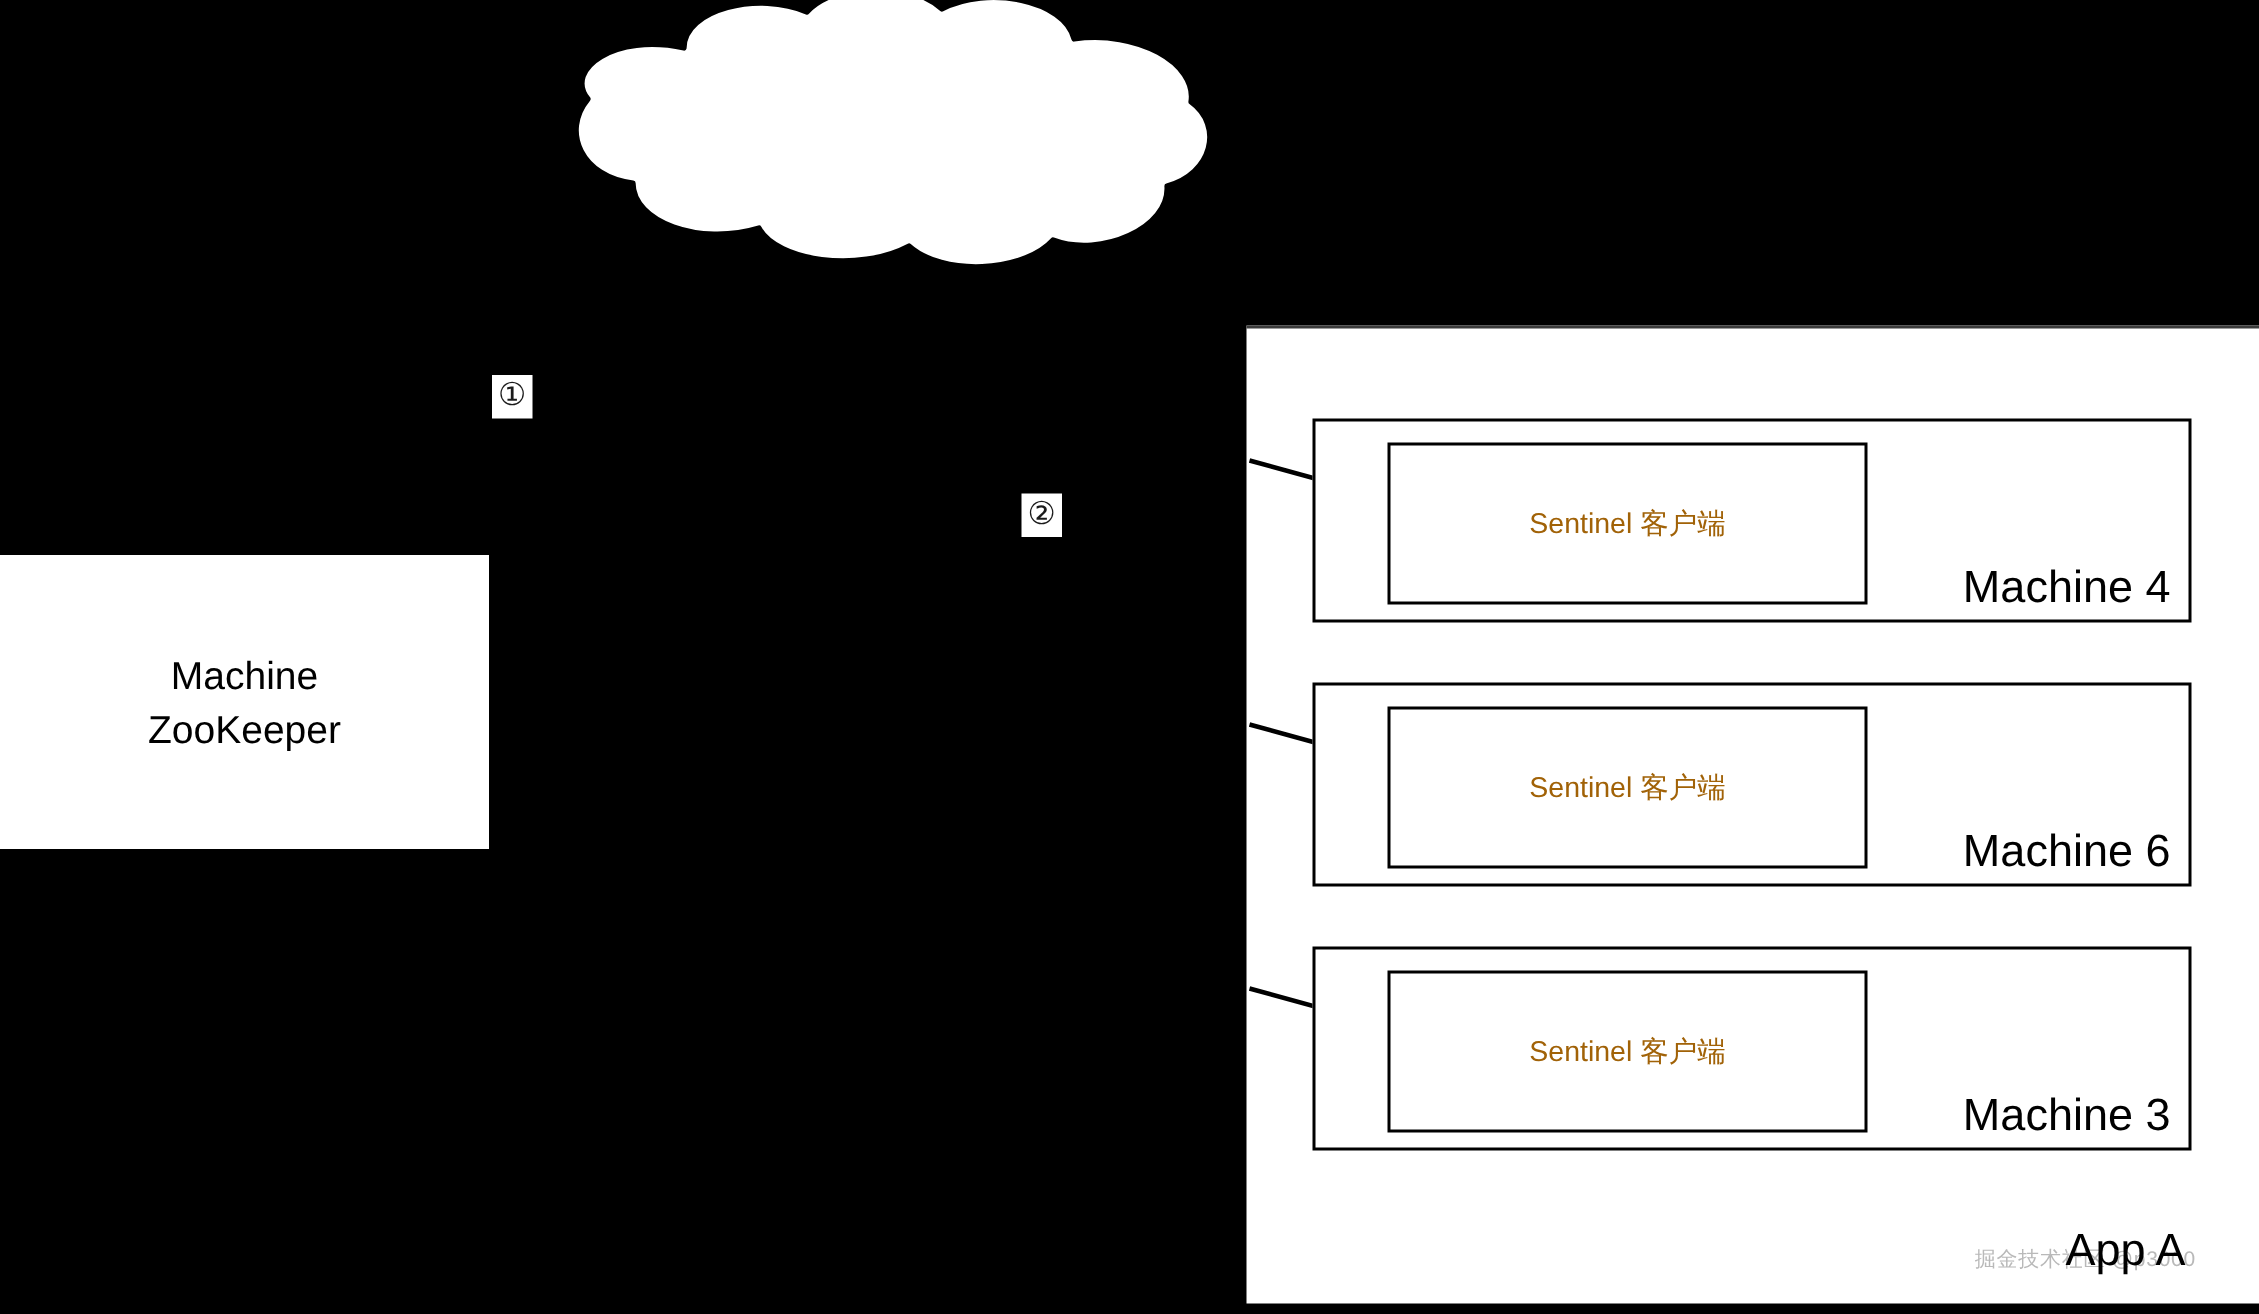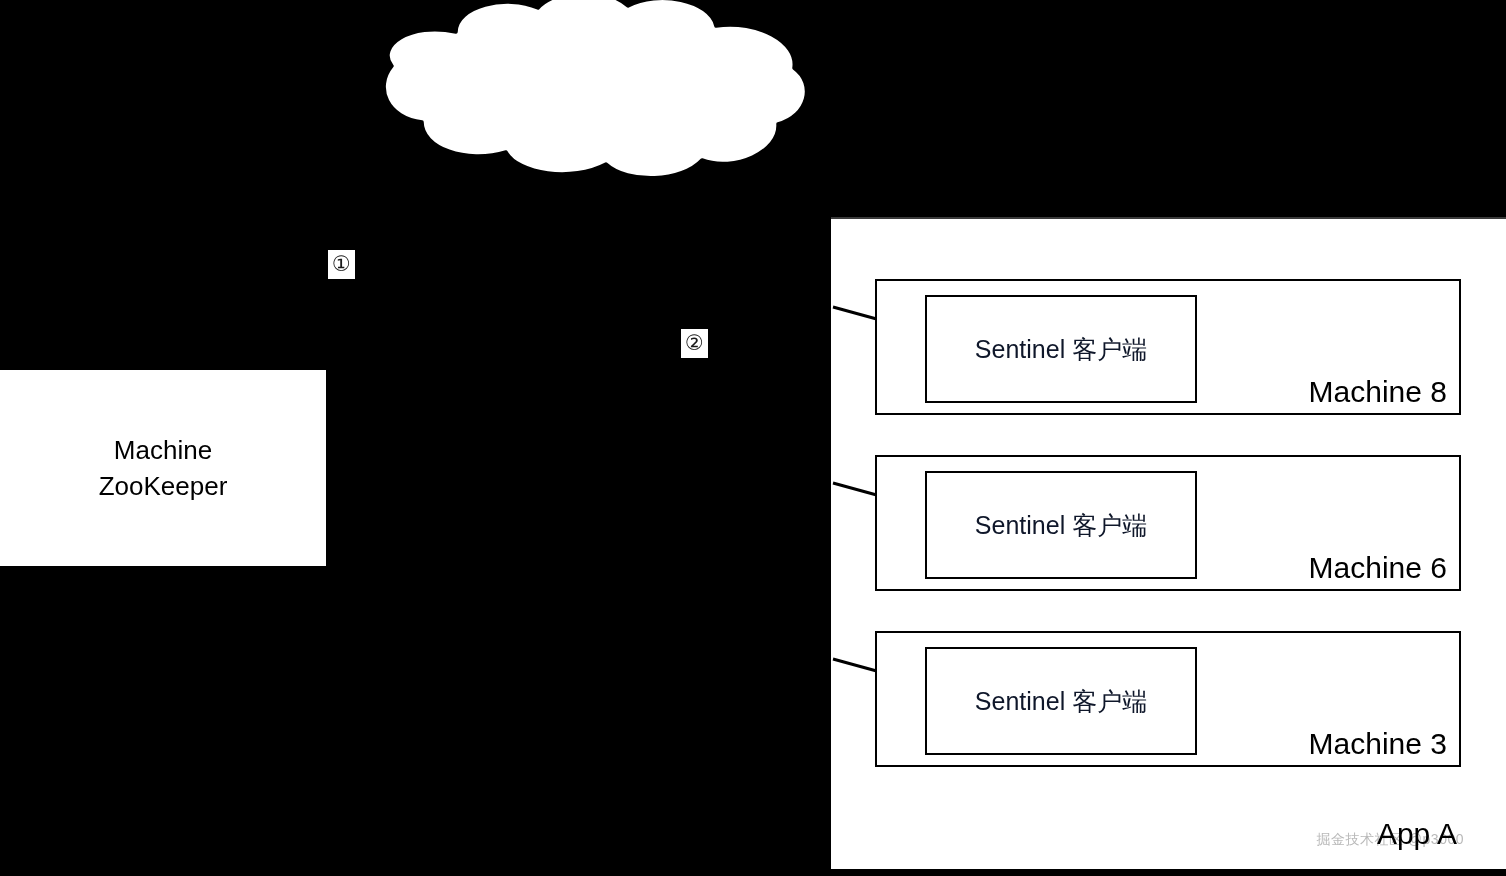--- a/index.html
+++ b/index.html
@@ -103,30 +103,30 @@
     box-sizing: border-box;
   }
   .machine-1 { top: 60px; }
   .machine-2 { top: 236px; }
   .machine-3 { top: 412px; }
 
   .client-box {
     position: absolute;
     left: 48px;
     top: 14px;
-    width: 272px;
+    width: 320px;
     height: 108px;
     background: #ffffff;
     border: 2px solid #000000;
     box-sizing: border-box;
     display: flex;
     align-items: center;
     justify-content: center;
-    color: #0f172a;
-    font-size: 25px;
+    color: #a16207;
+    font-size: 19px;
     white-space: nowrap;
   }
   .machine-name {
     position: absolute;
     right: 12px;
     bottom: 4px;
     color: #000;
     font-size: 30px;
     white-space: nowrap;
   }
@@ -210,21 +210,21 @@
 
       <path d="M 2 264 L 82 286" stroke="#000000" stroke-width="3" fill="none"></path>
       <path d="M 95 290 L 73 276 L 70 292 Z" fill="#000000"></path>
 
       <path d="M 2 440 L 82 462" stroke="#000000" stroke-width="3" fill="none"></path>
       <path d="M 95 466 L 73 452 L 70 468 Z" fill="#000000"></path>
     </svg>
 
     <div class="machine-box machine-1">
       <div class="client-box">Sentinel 客户端</div>
-      <div class="machine-name">Machine 8</div>
+      <div class="machine-name">Machine 4</div>
     </div>
 
     <div class="machine-box machine-2">
       <div class="client-box">Sentinel 客户端</div>
       <div class="machine-name">Machine 6</div>
     </div>
 
     <div class="machine-box machine-3">
       <div class="client-box">Sentinel 客户端</div>
       <div class="machine-name">Machine 3</div>

